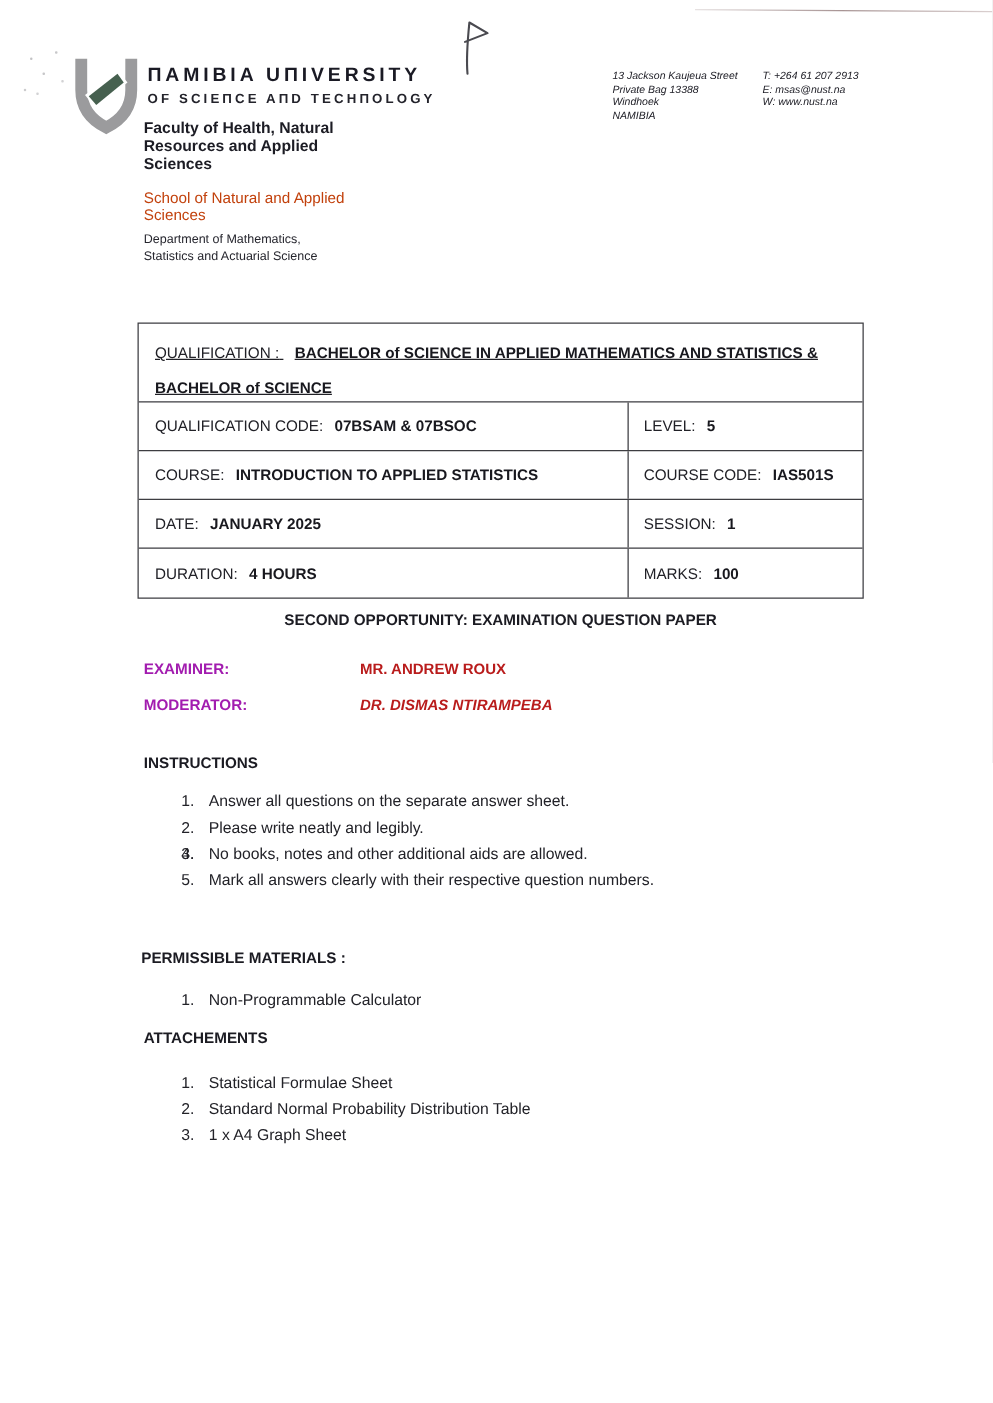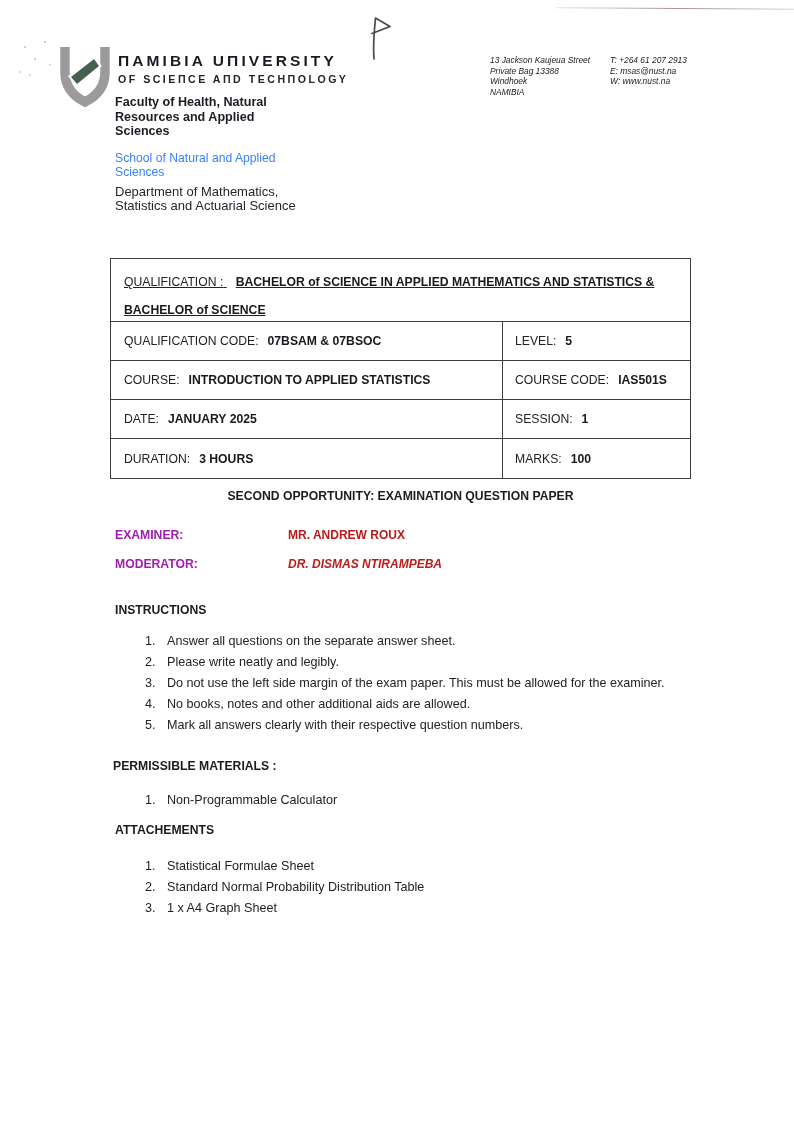--- a/index.html
+++ b/index.html
@@ -23,24 +23,24 @@
     color: #1a1a24;
   }
   .brand-line2 {
     font-size: 10.6px; font-weight: bold; letter-spacing: 2.5px;
     color: #23232b; margin-top: 3px;
   }
   .faculty {
     font-size: 12.6px; font-weight: bold; line-height: 14.6px; color: #1c1c24;
   }
   .school {
-    font-size: 12.2px; font-weight: normal; line-height: 14px; color: #3b82f6;
+    font-size: 12.2px; font-weight: normal; line-height: 14px; color: #c2410c;
   }
   .dept {
-    font-size: 13px; font-weight: normal; line-height: 13.6px; color: #26262e;
+    font-size: 10px; font-weight: normal; line-height: 13.6px; color: #26262e;
   }
   .addr, .contact {
     font-size: 8.4px; line-height: 10.6px; color: #212129; font-style: italic;
   }
 
   
   .info-table {
     position: absolute; left: 110px; top: 258px; width: 581px; height: 221px;
     border: 1.6px solid #3d3d41; font-size: 12.2px; color: #212127;
   }
@@ -156,21 +156,21 @@
         <span class="val">JANUARY 2025</span>
       </div>
       <div class="it-right">
         <span class="lbl">SESSION:</span>
         <span class="val">1</span>
       </div>
     </div>
     <div class="it-grid">
       <div class="it-left">
         <span class="lbl">DURATION:</span>
-        <span class="val">3 HOURS</span>
+        <span class="val">4 HOURS</span>
       </div>
       <div class="it-right">
         <span class="lbl">MARKS:</span>
         <span class="val">100</span>
       </div>
     </div>
   </div>
 
   <div class="abs banner">SECOND OPPORTUNITY: EXAMINATION QUESTION PAPER</div>
 
@@ -184,21 +184,20 @@
     <div class="li">
       <span class="num">1.</span>
       <span>Answer all questions on the separate answer sheet.</span>
     </div>
     <div class="li">
       <span class="num">2.</span>
       <span>Please write neatly and legibly.</span>
     </div>
     <div class="li">
       <span class="num">3.</span>
-      <span>Do not use the left side margin of the exam paper.  This must be allowed for the examiner.</span>
     </div>
     <div class="li">
       <span class="num">4.</span>
       <span>No books, notes and other additional aids are allowed.</span>
     </div>
     <div class="li">
       <span class="num">5.</span>
       <span>Mark all answers clearly with their respective question numbers.</span>
     </div>
   </div>

